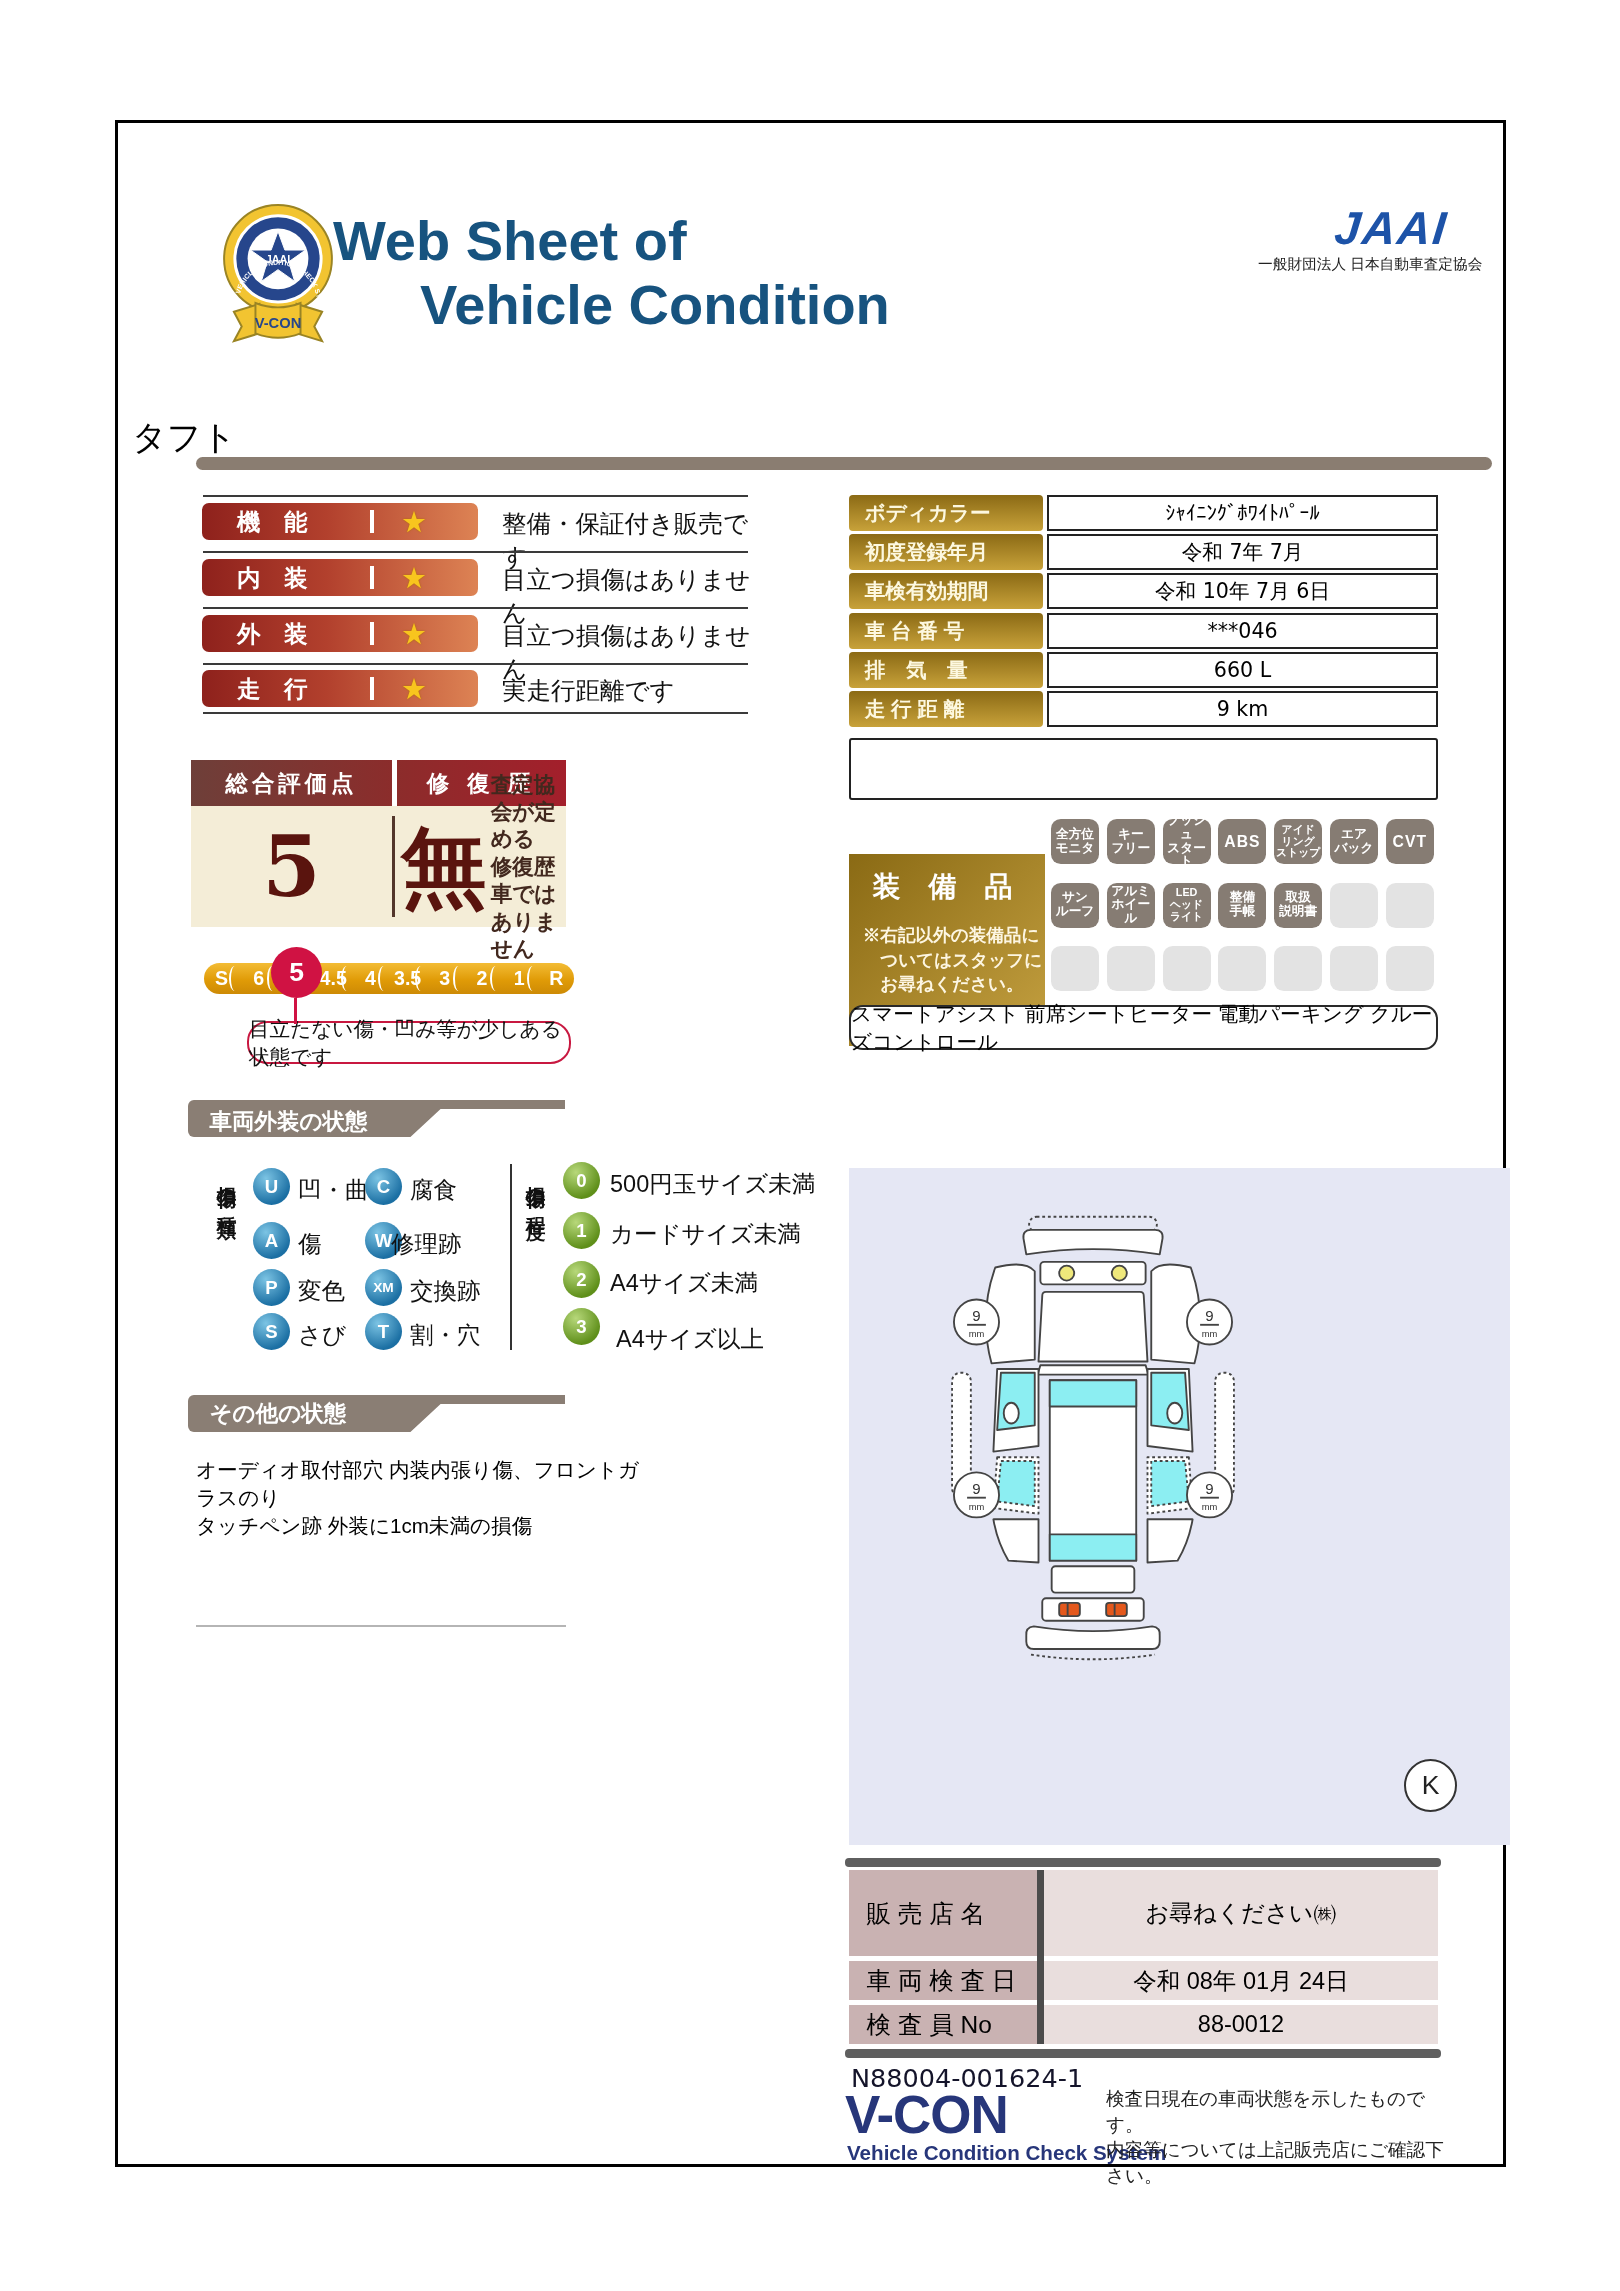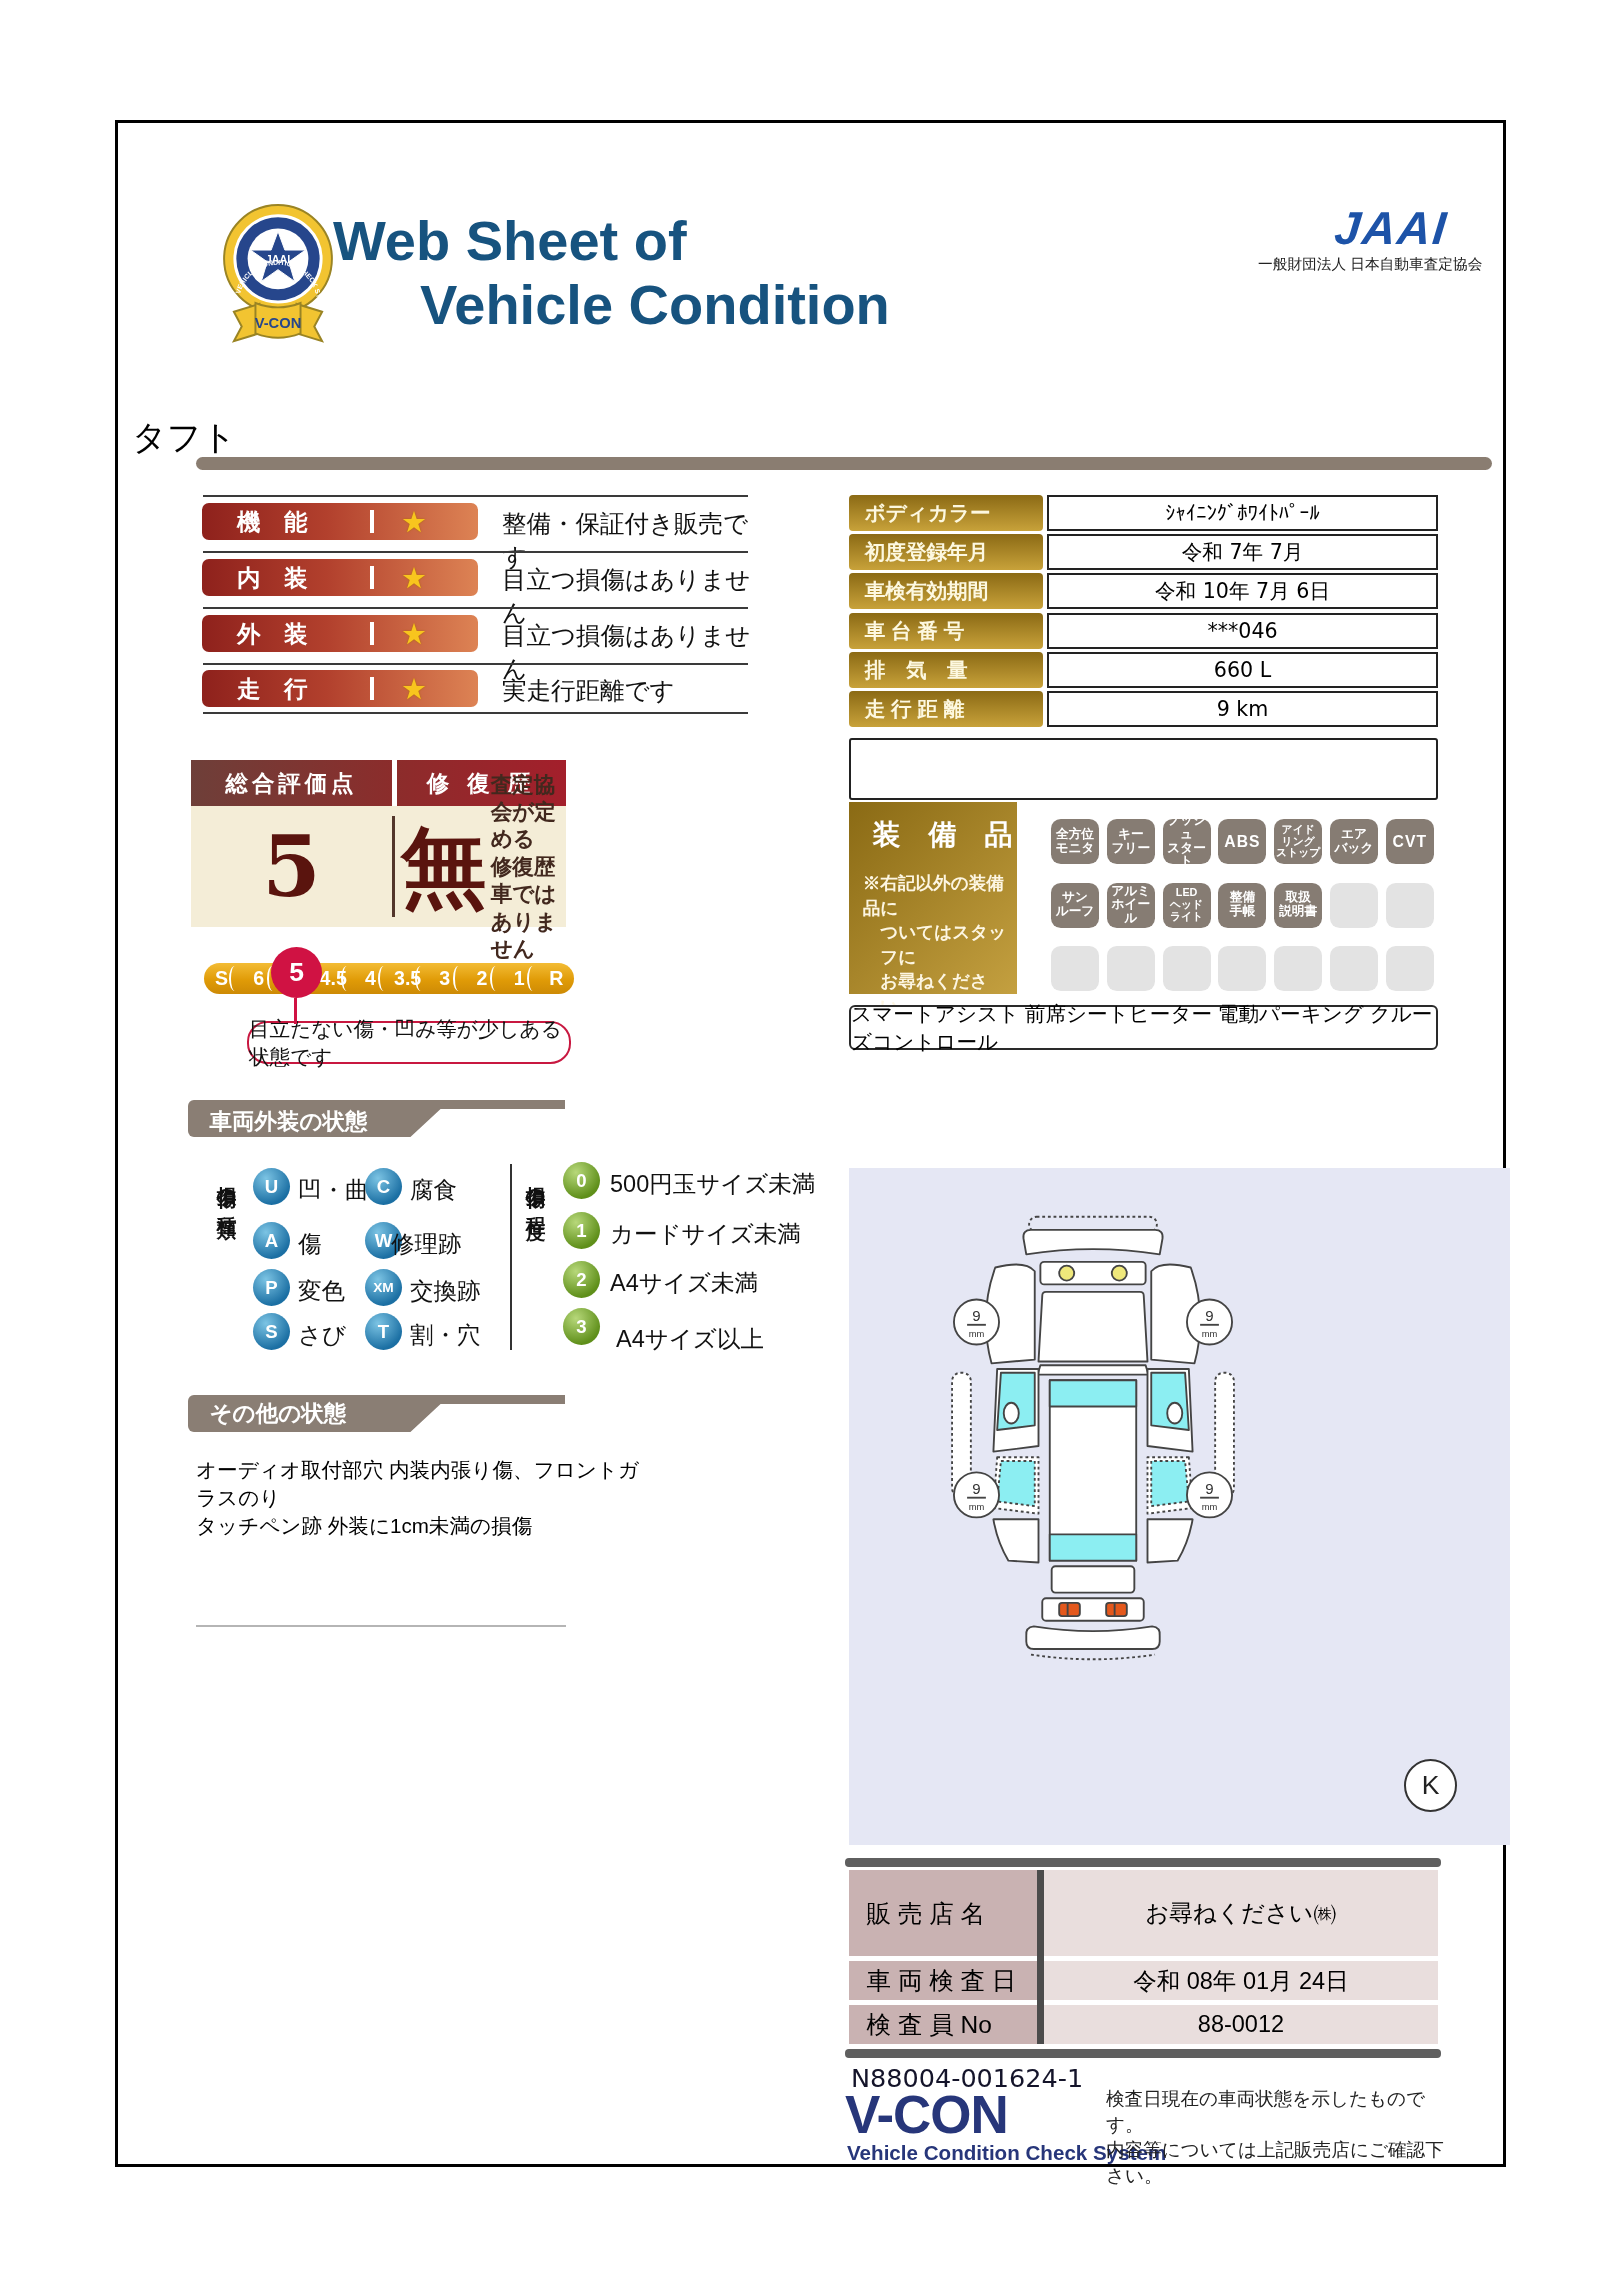--- a/index.html
+++ b/index.html
@@ -56,33 +56,33 @@
   .drow{left:849px;width:589px;height:36px;}
   .dlabel{position:absolute;left:0;top:0;width:194px;height:36px;border-radius:3.9px;
           background:linear-gradient(180deg,#8b6a15,#c8a23a);display:flex;align-items:center;
           color:#fdf8e0;font-size:20.6px;font-weight:bold;padding-left:15.7px;box-sizing:border-box;white-space:pre;}
   .dvalue{position:absolute;left:198px;top:0;width:391px;height:36px;border:2px solid #222;box-sizing:border-box;
           background:#fff;display:flex;align-items:center;justify-content:center;
           font-family:"DejaVu Sans","Liberation Sans",sans-serif;font-size:20.6px;color:#000;}
   .emptybox{left:849px;top:738px;width:589px;height:62px;border:2px solid #222;box-sizing:border-box;border-radius:2.9px;background:#fff;}
 
   
-  .eq-panel{left:849px;top:802px;width:168px;height:192px;background:linear-gradient(135deg,#8a6a14,#c4a040);}
+  .eq-panel{left:849px;top:854px;width:196px;height:192px;background:linear-gradient(135deg,#8a6a14,#c4a040);}
   .eq-title{position:absolute;left:23.5px;top:13.7px;color:#fff;font-size:28px;font-weight:bold;white-space:pre;}
   .eq-note{position:absolute;left:13.7px;top:69px;color:#fdf6e2;font-size:17.6px;line-height:24.5px;font-weight:bold;}
   .eq-note .ind{padding-left:17.6px;}
   .eq-grid{left:1051px;top:819px;width:384px;height:173px;display:grid;
            grid-template-columns:repeat(7,48px);grid-template-rows:repeat(3,45px);column-gap:7.8px;row-gap:18.6px;}
   .badge{border-radius:9.8px;display:flex;flex-direction:column;align-items:center;justify-content:center;
          font-size:12.7px;line-height:13.7px;font-weight:bold;text-align:center;}
   .badge.on{background:#867c73;color:#fff;}
   .badge.off{background:#e3e3e3;}
   .badge.sm{font-size:10.8px;line-height:11.8px;}
   .badge.wide{font-size:15.7px;letter-spacing:1px;}
-  .eq-footer{left:849px;top:1005px;width:589px;height:45px;border:2px solid #2a2a2a;border-radius:6px;box-sizing:border-box;
+  .eq-footer{left:849px;top:1005px;width:589px;height:45px;border:2px solid #2a2a2a;border-radius:14px;box-sizing:border-box;
              display:flex;align-items:center;justify-content:center;font-size:20.6px;color:#000;background:#fff;}
 
   
   .sect{width:377px;height:37px;background:#8a7e74;border-radius:5.9px 0 0 5.9px;
         clip-path:polygon(0 0,100% 0,100% 24%,67% 24%,59% 100%,0 100%);
         display:flex;align-items:center;color:#fff;font-size:22.5px;font-weight:bold;padding-left:21.6px;box-sizing:border-box;}
 
   
   .vlabel{font-size:19.6px;font-weight:bold;color:#111;writing-mode:vertical-rl;letter-spacing:2.9px;}
   .lcirc{width:37px;height:37px;border-radius:50%;display:flex;align-items:center;justify-content:center;

